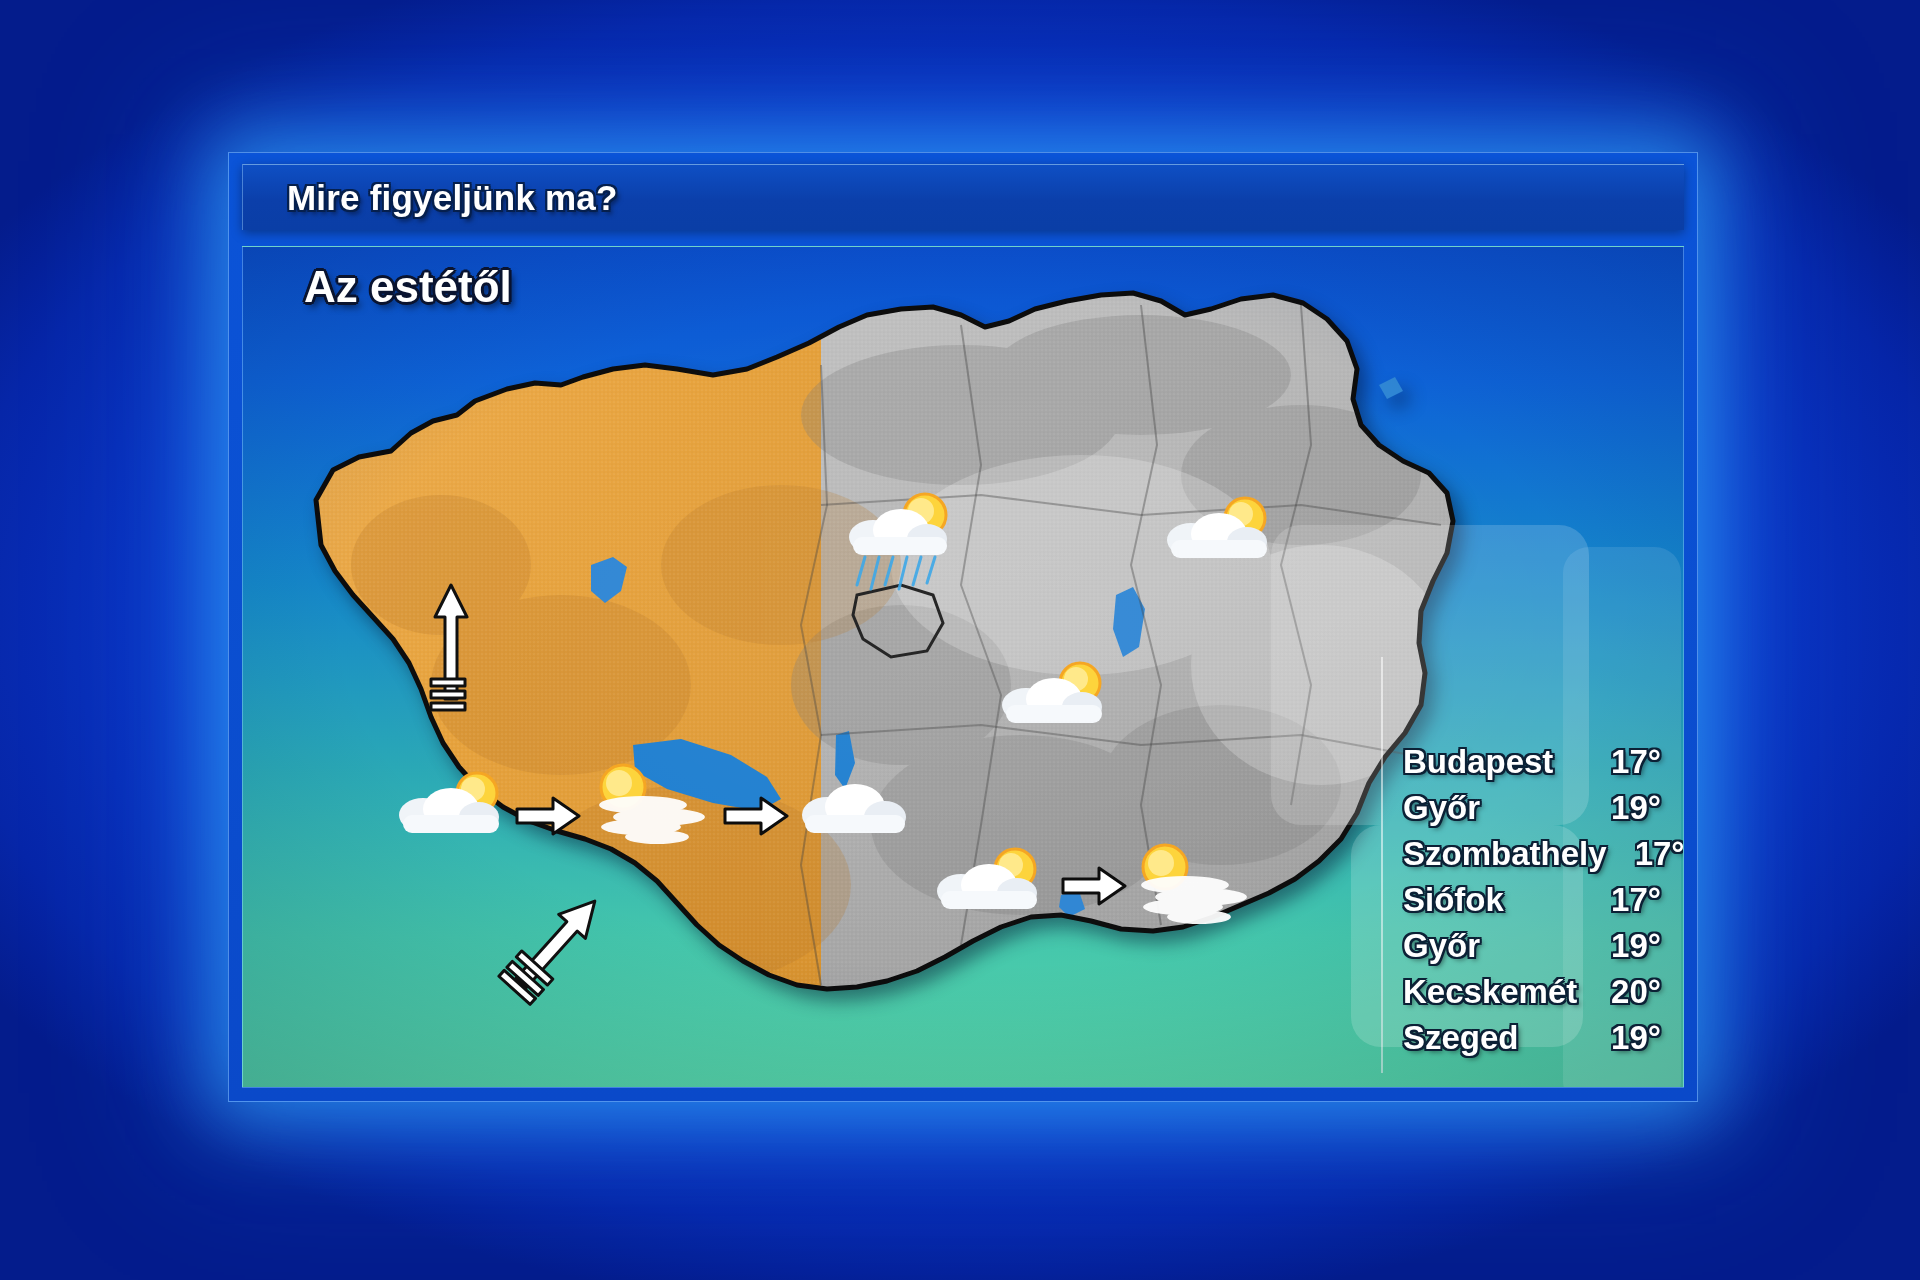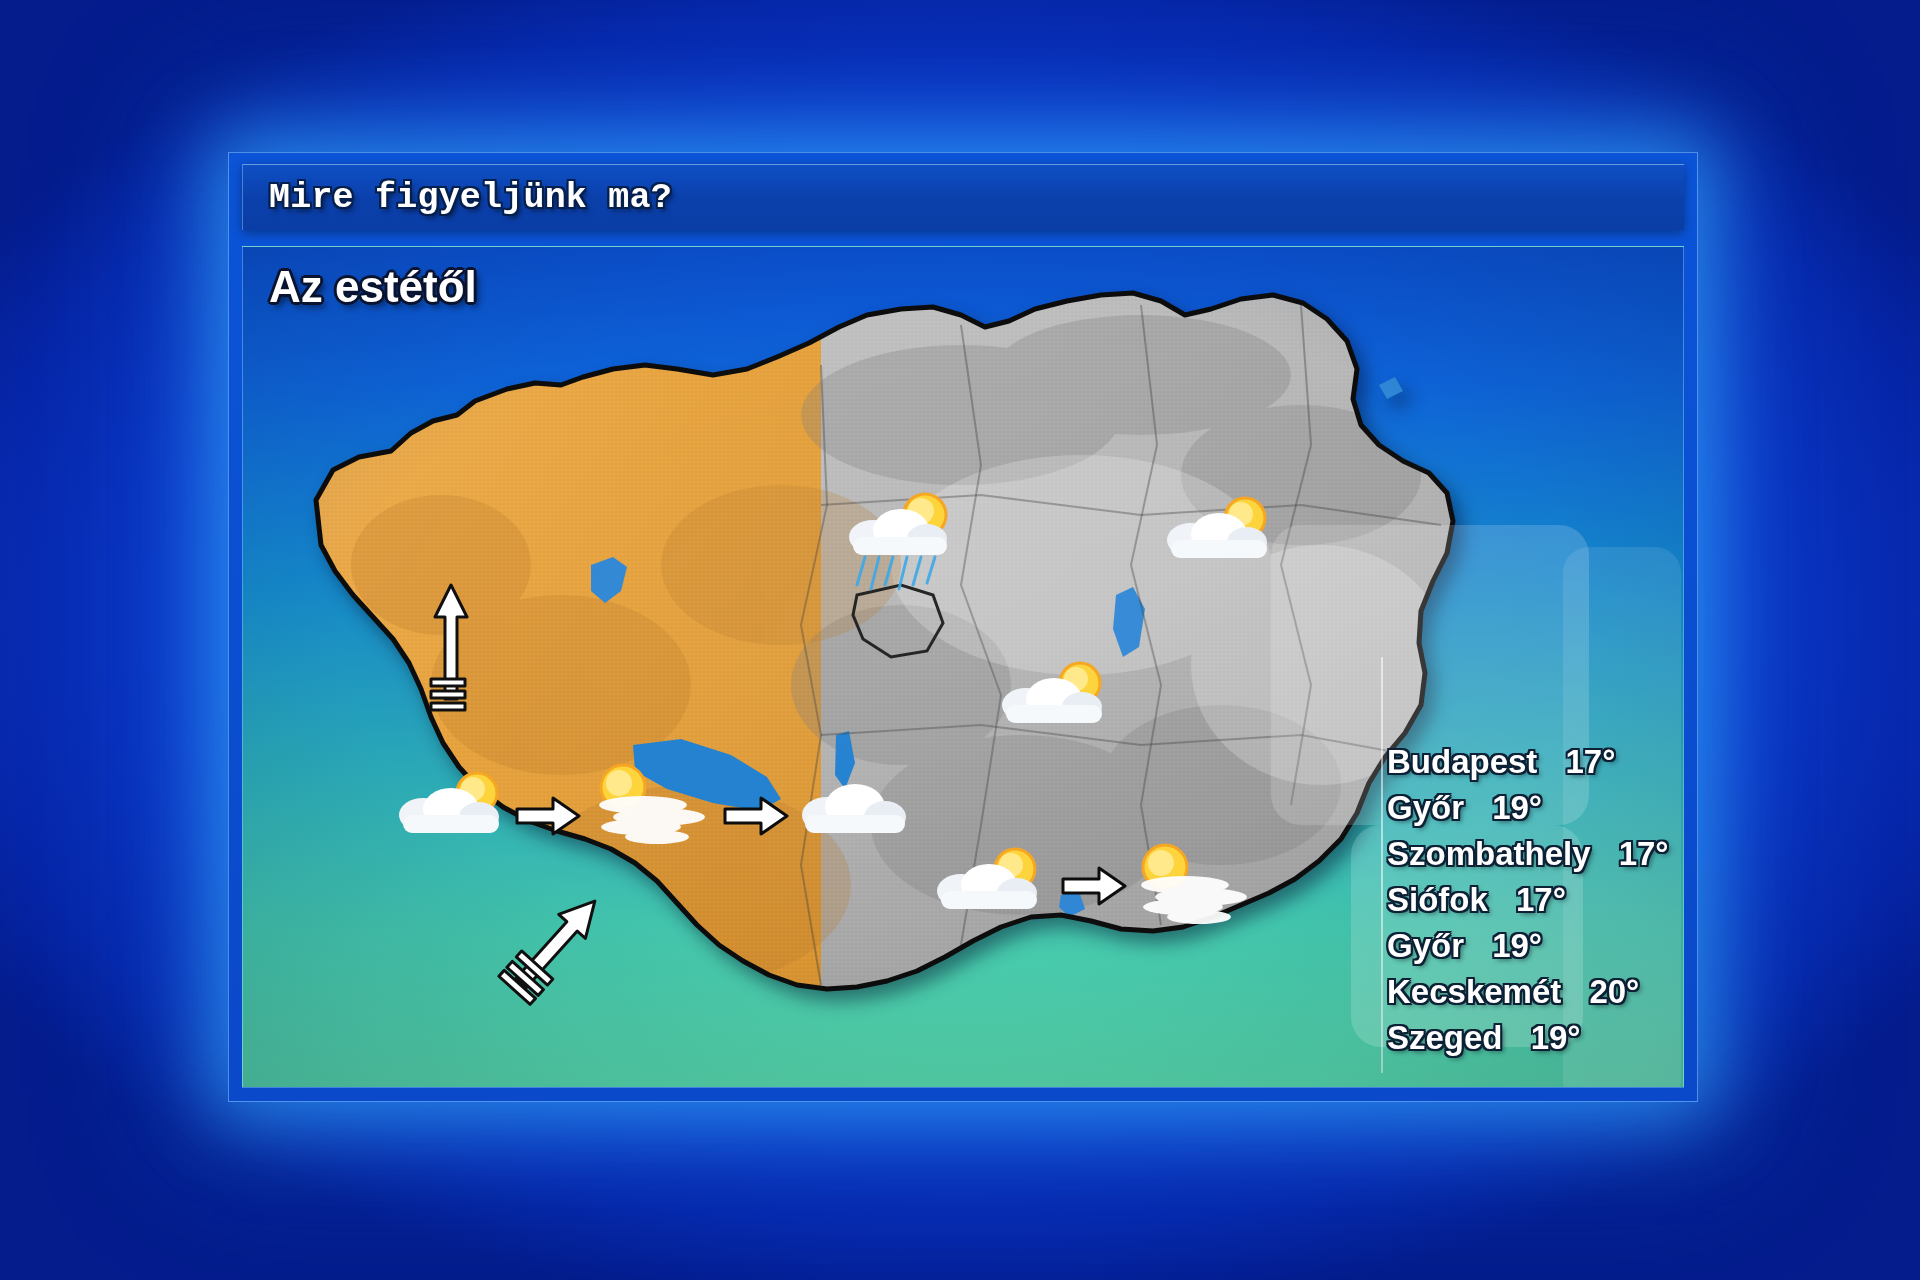--- a/index.html
+++ b/index.html
@@ -20,22 +20,21 @@
   }
 
   
   #headerbar{
     position:absolute; left:242px; top:164px; width:1442px; height:66px;
     background:linear-gradient(180deg,#0e4fc4 0%,#0b3faa 55%,#0a3ea6 100%);
     border-top:1px solid rgba(150,205,255,.65);
     border-left:1px solid rgba(150,205,255,.45);
     box-shadow:0 3px 10px rgba(0,0,0,.35);
     display:flex; align-items:center; justify-content:space-between;
-    padding:0 26px;
-    font-family:Liberation Mono, monospace;
+    padding:0 44px;
   }
   .hdrtext{
     font-size:35px; font-weight:bold; color:#fff; letter-spacing:.2px;
     text-shadow:
       -2px -2px 0 #06204e, 2px -2px 0 #06204e, -2px 2px 0 #06204e, 2px 2px 0 #06204e,
       0 -2px 0 #06204e, 0 2px 0 #06204e, -2px 0 0 #06204e, 2px 0 0 #06204e,
       3px 4px 5px rgba(0,0,0,.55);
     white-space:nowrap;
   }
 
@@ -53,34 +52,34 @@
   }
 
   
   #headline{ position:absolute; left:26px; top:14px; z-index:30; }
   .hl-line{
     font-size:44px; font-weight:bold; color:#fff; line-height:1.17;
     text-shadow:
       -2px -2px 0 #0a1430, 2px -2px 0 #0a1430, -2px 2px 0 #0a1430, 2px 2px 0 #0a1430,
       0 -3px 0 #0a1430, 0 3px 0 #0a1430, -3px 0 0 #0a1430, 3px 0 0 #0a1430,
       4px 5px 7px rgba(0,0,0,.6);
-    white-space:nowrap; display:flex; align-items:center; gap:12px;
+    white-space:nowrap; display:flex; align-items:center; gap:12px;margin-left:35px;
   }
 
   
   #mapwrap{ position:absolute; left:0; top:0; width:1442px; height:842px; }
   #mapsvg{ position:absolute; left:18px; top:18px; width:1310px; height:790px;
            filter:drop-shadow(8px 10px 9px rgba(0,10,40,.45)); }
 
   
   #temps{
     position:absolute; right:8px; bottom:10px; width:302px; z-index:25;
     padding:10px 14px 12px 14px;
   }
-  .trow{ display:flex; justify-content:flex-start; align-items:baseline; height:46px; }
+  .trow{ display:flex; justify-content:space-between; align-items:baseline; height:46px;margin-left:16px; }
   .tcity, .tval{
     font-size:33px; font-weight:bold; color:#fff;
     text-shadow:
       -2px -2px 0 #0c2136, 2px -2px 0 #0c2136, -2px 2px 0 #0c2136, 2px 2px 0 #0c2136,
       0 -2px 0 #0c2136, 0 2px 0 #0c2136, -2px 0 0 #0c2136, 2px 0 0 #0c2136,
       3px 3px 5px rgba(0,0,0,.5);
     white-space:nowrap;
   }
   .tval{ min-width:78px; text-align:right; }
   

